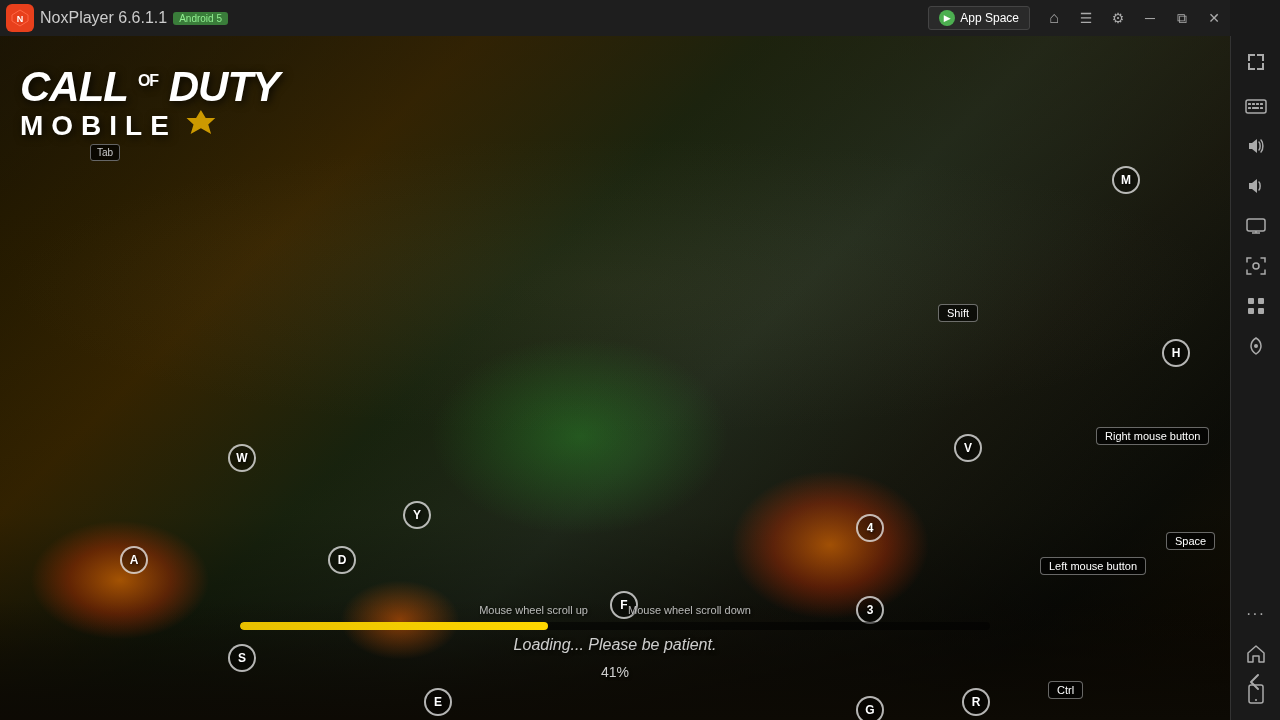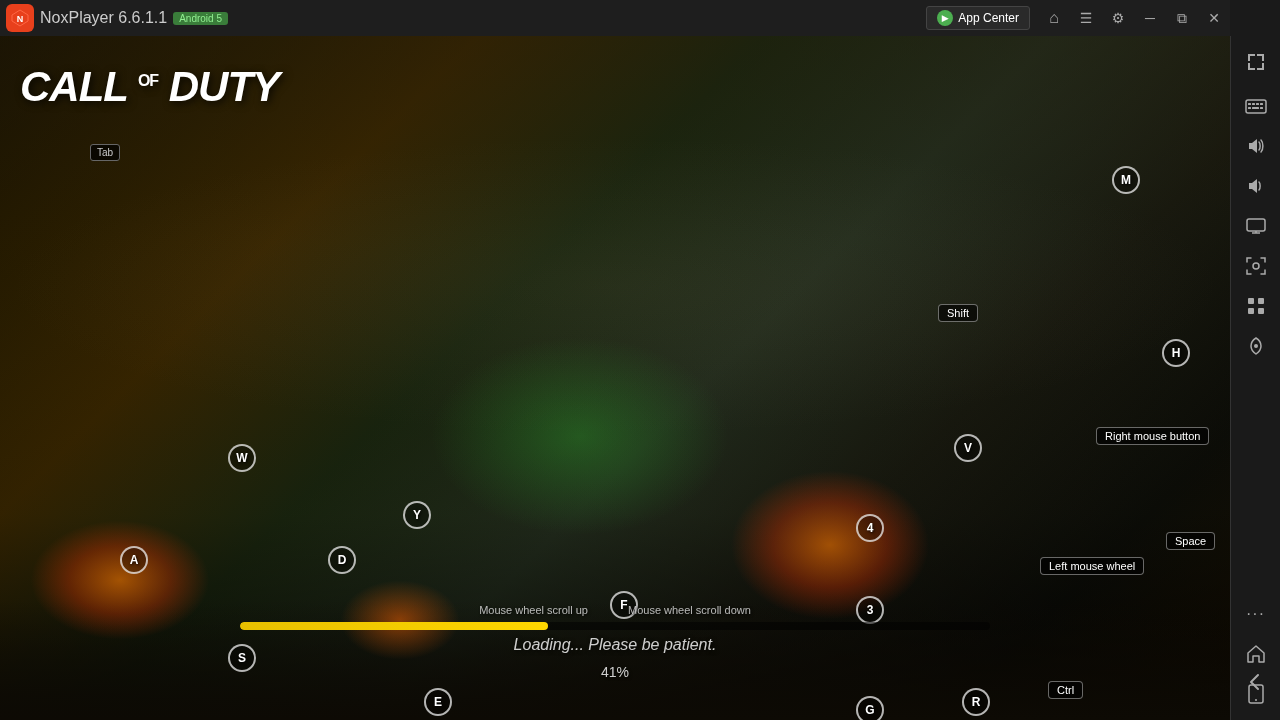--- a/index.html
+++ b/index.html
@@ -277,21 +277,21 @@
     <svg width="20" height="20" viewBox="0 0 20 20">
       <polygon points="10,2 18,7 18,13 10,18 2,13 2,7" fill="#e8401c" stroke="#ff6644" stroke-width="1"></polygon>
       <text x="10" y="14" text-anchor="middle" fill="white" font-size="9" font-weight="bold">N</text>
     </svg>
   </div>
   <span style="color:#ccc;font-size:16px;margin-right:6px;">NoxPlayer 6.6.1.1</span>
   <span id="android-badge">Android 5</span>
   <div id="titlebar-spacer"></div>
   <button id="app-center-btn">
     <div id="app-center-icon">▶</div>
-    <span>App Center</span>
+    <span>App Space</span>
   </button>
   <div class="titlebar-btn" style="font-size:16px;">⌂</div>
   <div class="titlebar-btn">☰</div>
   <div class="titlebar-btn">⚙</div>
   <div class="titlebar-btn">─</div>
   <div class="titlebar-btn">⧉</div>
   <div class="titlebar-btn" id="close-btn">✕</div>
 </div>
 
 <div id="game-area">
@@ -307,20 +307,24 @@
     <div class="fire-glow" style="right:300px;bottom:100px;width:200px;height:150px;"></div>
 
     <div style="position:absolute;top:100px;left:0;width:100%;height:300px;background:radial-gradient(ellipse at 50% 50%,rgba(120,110,80,0.12)0%,transparent 70%);pointer-events:none;"></div>
 
     <div id="weapon-glow"></div>
 
     <div id="cod-logo">
       <div id="cod-logo-text">
         CALL <span id="cod-of">OF</span> DUTY
       </div>
+      <div id="cod-mobile-row">
+        <div id="cod-mobile-text">MOBILE</div>
+        <div style="width:32px;height:32px;background:#cc9900;clip-path:polygon(50% 0%,65% 25%,95% 25%,73% 45%,82% 75%,50% 57%,18% 75%,27% 45%,5% 25%,35% 25%);"></div>
+      </div>
     </div>
 
     <div id="tab-key-badge">Tab</div>
 
     <div id="scene-keys">
 
       <div class="key-circle" style="left:1112px;top:130px;">M</div>
 
       <div class="key-label" style="left:938px;top:268px;">Shift</div>
 
@@ -335,21 +339,21 @@
       <div class="key-circle" style="left:403px;top:465px;">Y</div>
 
       <div class="key-circle" style="left:856px;top:478px;">4</div>
 
       <div class="key-circle" style="left:120px;top:510px;">A</div>
 
       <div class="key-circle" style="left:328px;top:510px;">D</div>
 
       <div class="key-label" style="left:1166px;top:496px;">Space</div>
 
-      <div class="key-label" style="left:1040px;top:521px;">Left mouse wheel</div>
+      <div class="key-label" style="left:1040px;top:521px;">Left mouse button</div>
 
       <div class="key-circle" style="left:610px;top:555px;">F</div>
 
       <div class="key-circle" style="left:856px;top:560px;">3</div>
 
       <div class="key-circle" style="left:228px;top:608px;">S</div>
 
       <div class="key-circle" style="left:424px;top:652px;">E</div>
 
       <div class="key-circle" style="left:856px;top:660px;">G</div>

